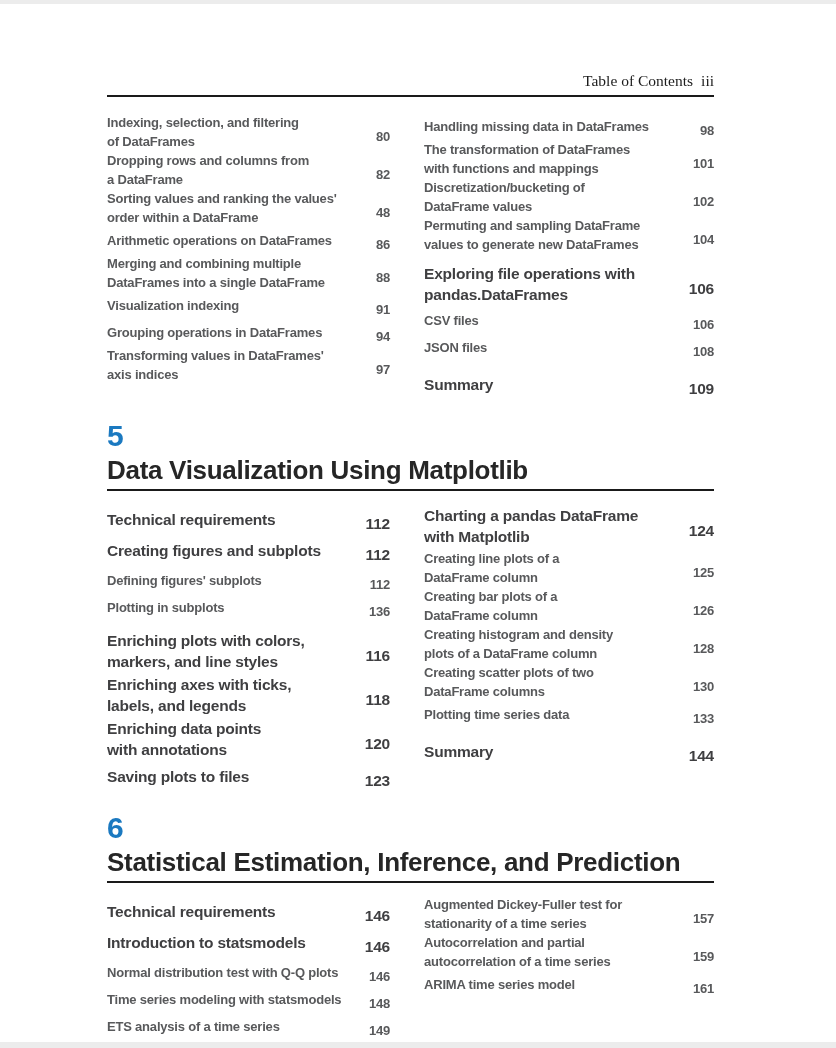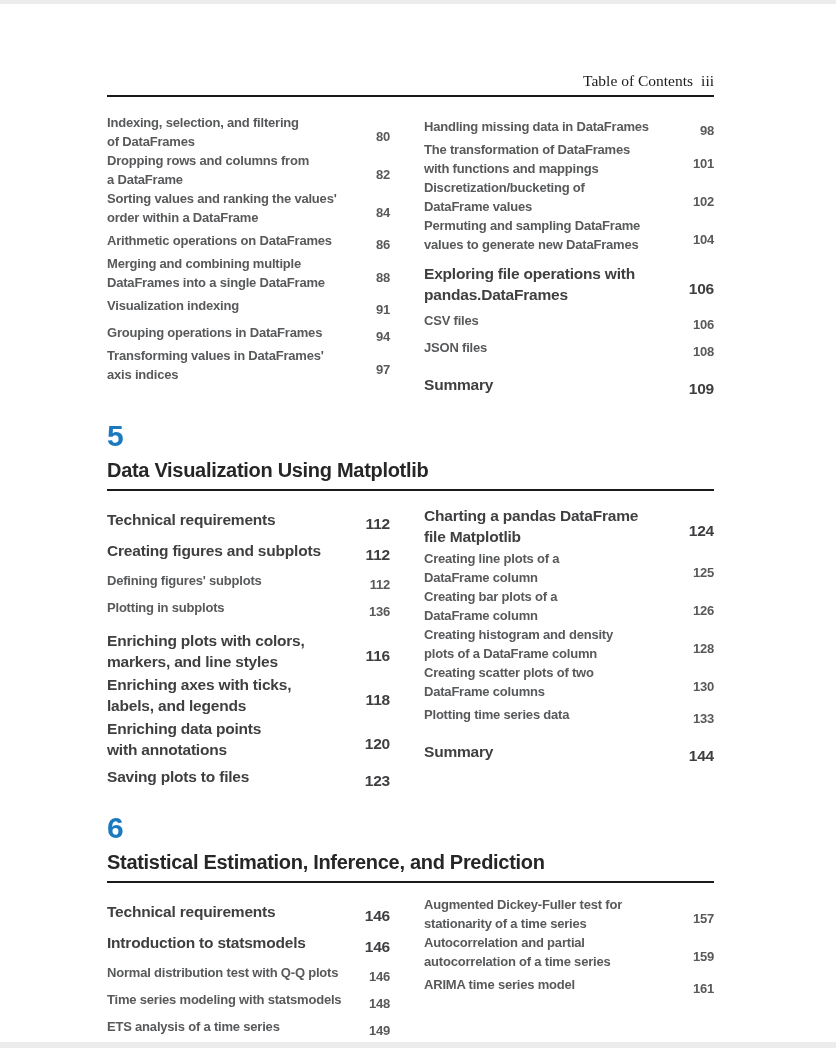--- a/index.html
+++ b/index.html
@@ -12,21 +12,21 @@
   .content { padding:72px 122px 0 107px; }
 
   .page-header { display:flex; justify-content:flex-end; align-items:baseline; gap:8px;
     font-family:"Liberation Serif", serif; font-size:15.5px; color:#1c1c1c; }
   .header-rule { border-bottom:2px solid #1a1a1a; margin-top:5px; }
 
   main { display:block; margin-top:16px; }
   .toc-section + .toc-section { margin-top:20px; }
 
   .ch-num { font-size:30px; line-height:30px; font-weight:700; color:var(--accent,#1b79c0); margin-bottom:6px; }
-  .ch-title { font-size:20px; line-height:26px; font-weight:700; color:var(--title,#262626);
+  .ch-title { font-size:26px; line-height:26px; font-weight:700; color:var(--title,#262626);
     letter-spacing:-0.3px; padding-bottom:6px; }
   .ch-rule { border-bottom:2px solid #1a1a1a; margin-bottom:12px; }
 
   .columns { display:flex; gap:34px; align-items:flex-start; }
   .col { width:283px; }
   .col.right { width:290px; }
 
   .entry { display:flex; align-items:center; cursor:pointer; }
   .entry .lbl { flex:1; white-space:pre; }
   .entry .pg { margin-left:6px;margin-top:8px; }
@@ -59,21 +59,21 @@
                 <span class="pg">80</span>
               </div>
               <div class="entry sub">
                 <span class="lbl">Dropping rows and columns from
 a DataFrame</span>
                 <span class="pg">82</span>
               </div>
               <div class="entry sub">
                 <span class="lbl">Sorting values and ranking the values'
 order within a DataFrame</span>
-                <span class="pg">84</span>
+                <span class="pg">48</span>
               </div>
               <div class="entry sub">
                 <span class="lbl">Arithmetic operations on DataFrames</span>
                 <span class="pg">86</span>
               </div>
               <div class="entry sub">
                 <span class="lbl">Merging and combining multiple
 DataFrames into a single DataFrame</span>
                 <span class="pg">88</span>
               </div>
@@ -169,21 +169,21 @@
                 <span class="pg">120</span>
               </div>
               <div class="entry head">
                 <span class="lbl">Saving plots to files</span>
                 <span class="pg">123</span>
               </div>
             </div>
             <div class="col right">
               <div class="entry head">
                 <span class="lbl">Charting a pandas DataFrame
-file Matplotlib</span>
+with Matplotlib</span>
                 <span class="pg">124</span>
               </div>
               <div class="entry sub">
                 <span class="lbl">Creating line plots of a
 DataFrame column</span>
                 <span class="pg">125</span>
               </div>
               <div class="entry sub">
                 <span class="lbl">Creating bar plots of a
 DataFrame column</span>

